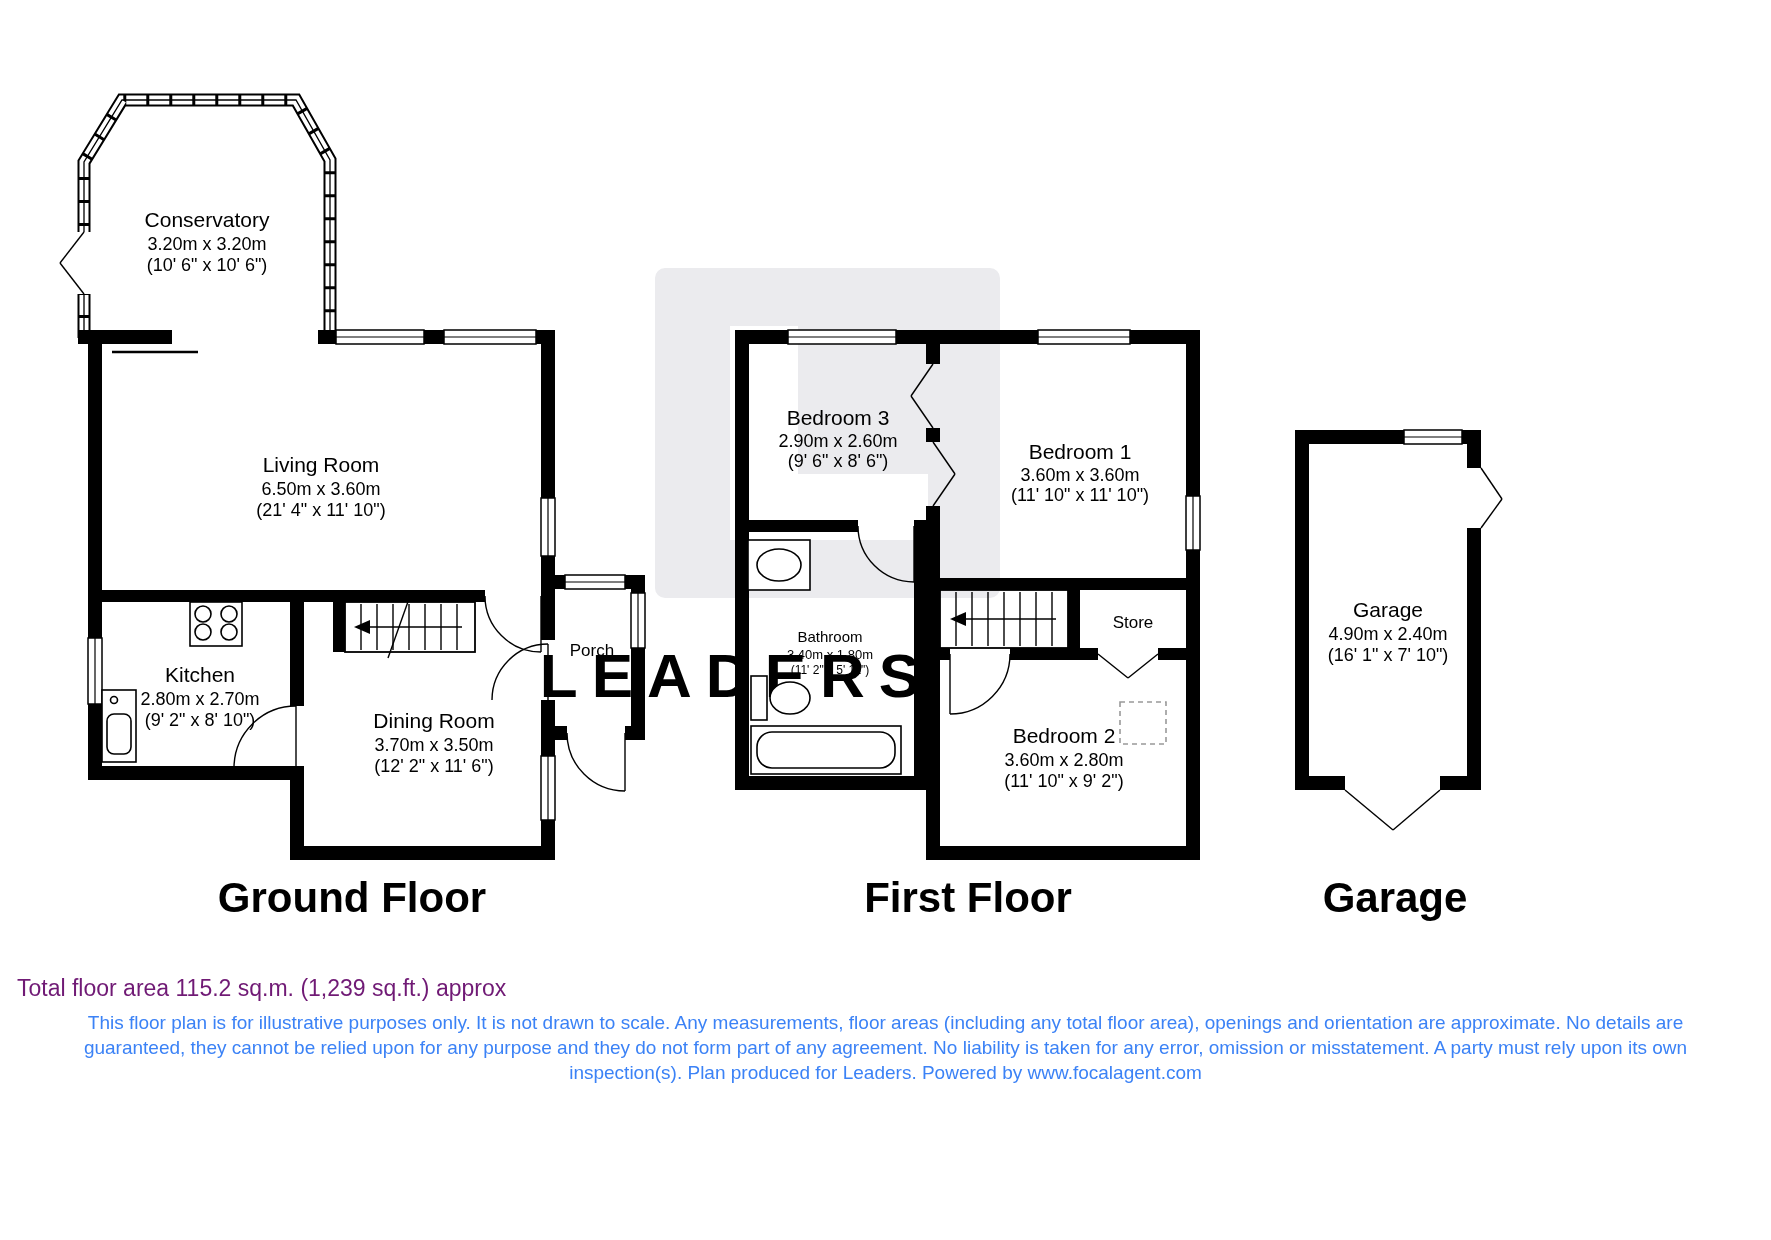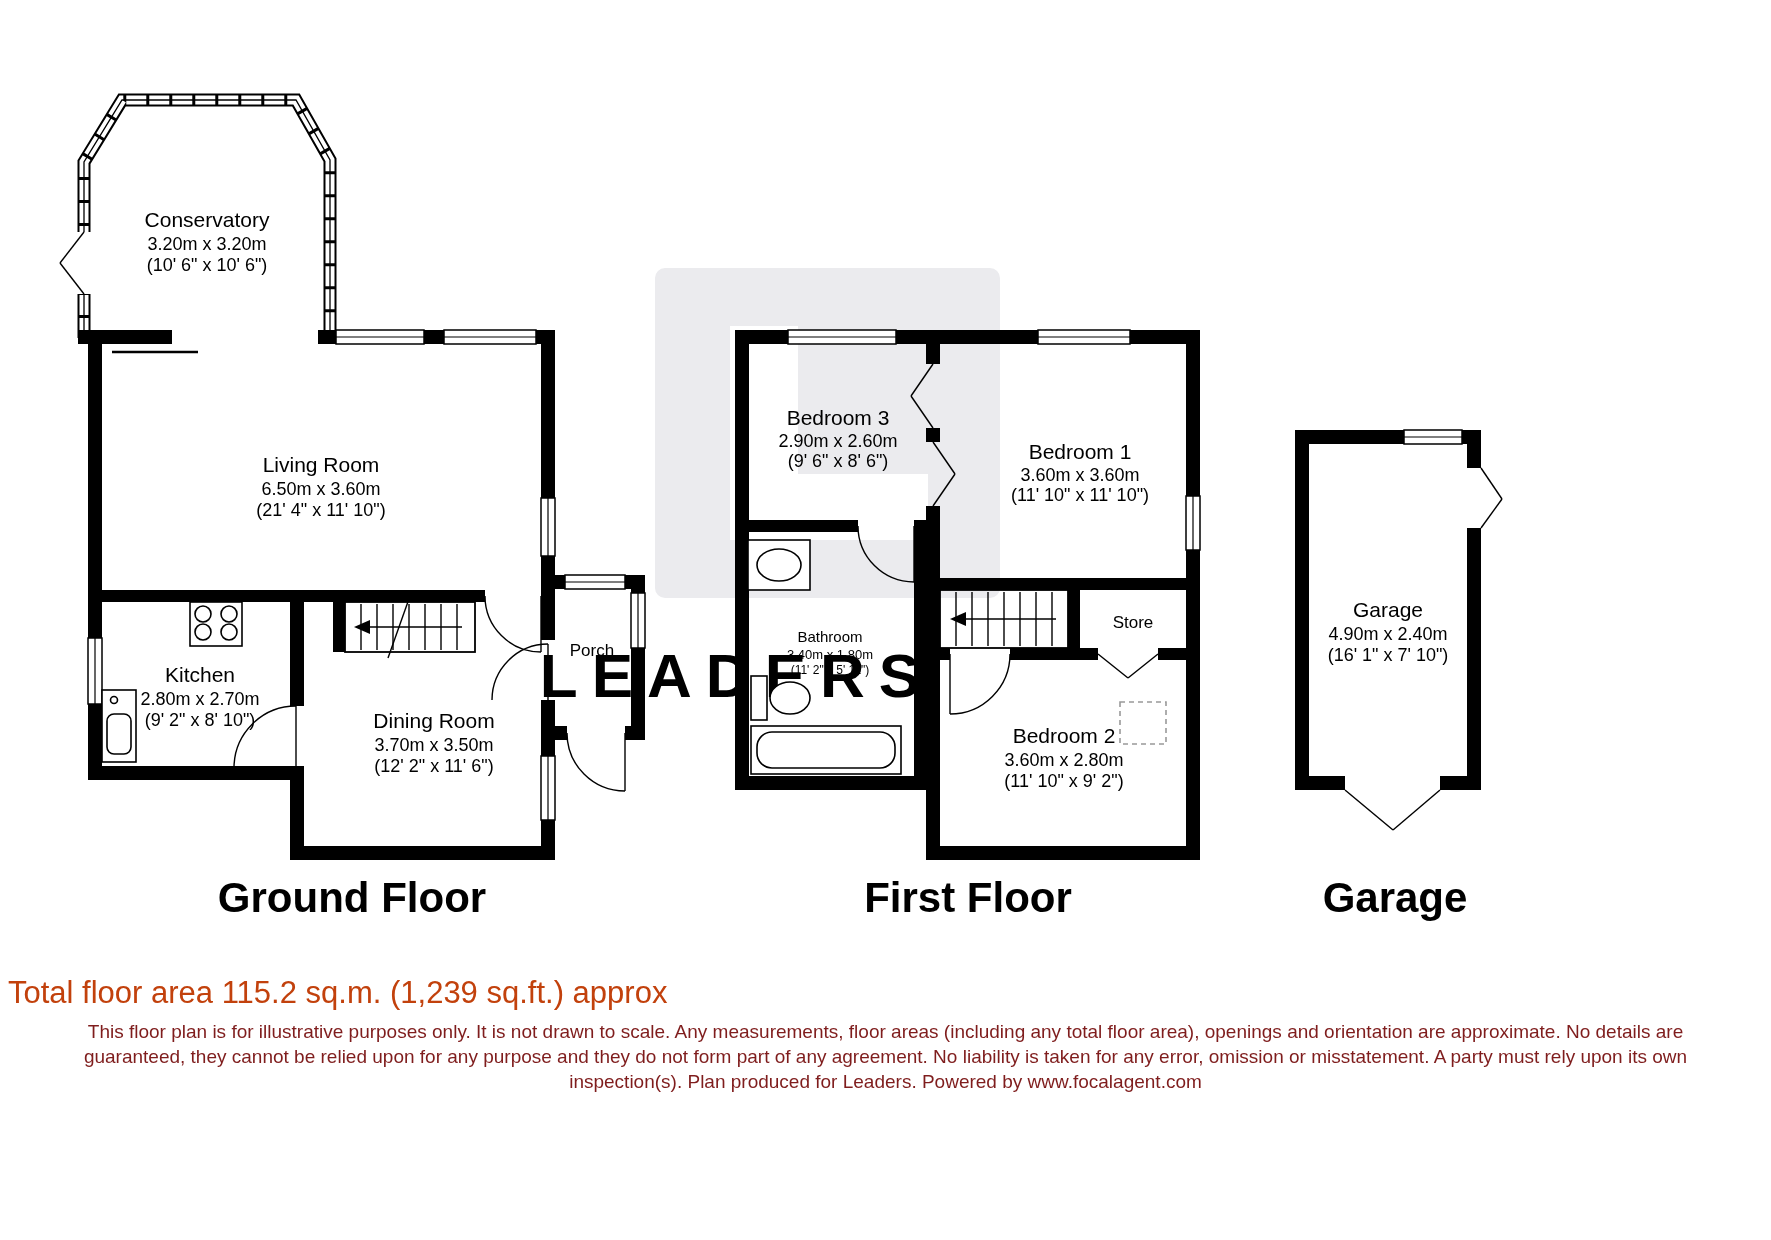--- a/index.html
+++ b/index.html
@@ -17,22 +17,22 @@
   text{font-family:"Liberation Sans",sans-serif;fill:#000;}
   .rn{font-size:21px;}
   .rd{font-size:18px;}
   .md{font-size:17px;}
   .sm1{font-size:15px;}
   .sm2{font-size:13px;}
   .sm3{font-size:12px;}
   .ft{font-size:42px;font-weight:bold;}
   .wm-text{font-size:62px;font-weight:bold;letter-spacing:14px;}
   .footer{width:1771px;}
-  .total{font-size:31px;color:#c2410c;padding:10px 0 0 8px;}
-  .disclaimer{font-size:19px;line-height:1.32;color:#7f1d1d;text-align:center;max-width:1700px;margin:8px auto 0 auto;padding:0 30px;}
+  .total{font-size:23px;color:#701a75;padding:10px 0 0 17px;}
+  .disclaimer{font-size:19px;line-height:1.32;color:#3b82f6;text-align:center;max-width:1700px;margin:8px auto 0 auto;padding:0 30px;}
 </style>
 </head>
 <body>
 
 <div class="page">
 
 <svg width="1771" height="965" viewBox="0 0 1771 965" xmlns="http://www.w3.org/2000/svg">
 
   <g>
     <rect x="655" y="268" width="345" height="330" rx="10" fill="#ebebee"></rect>

